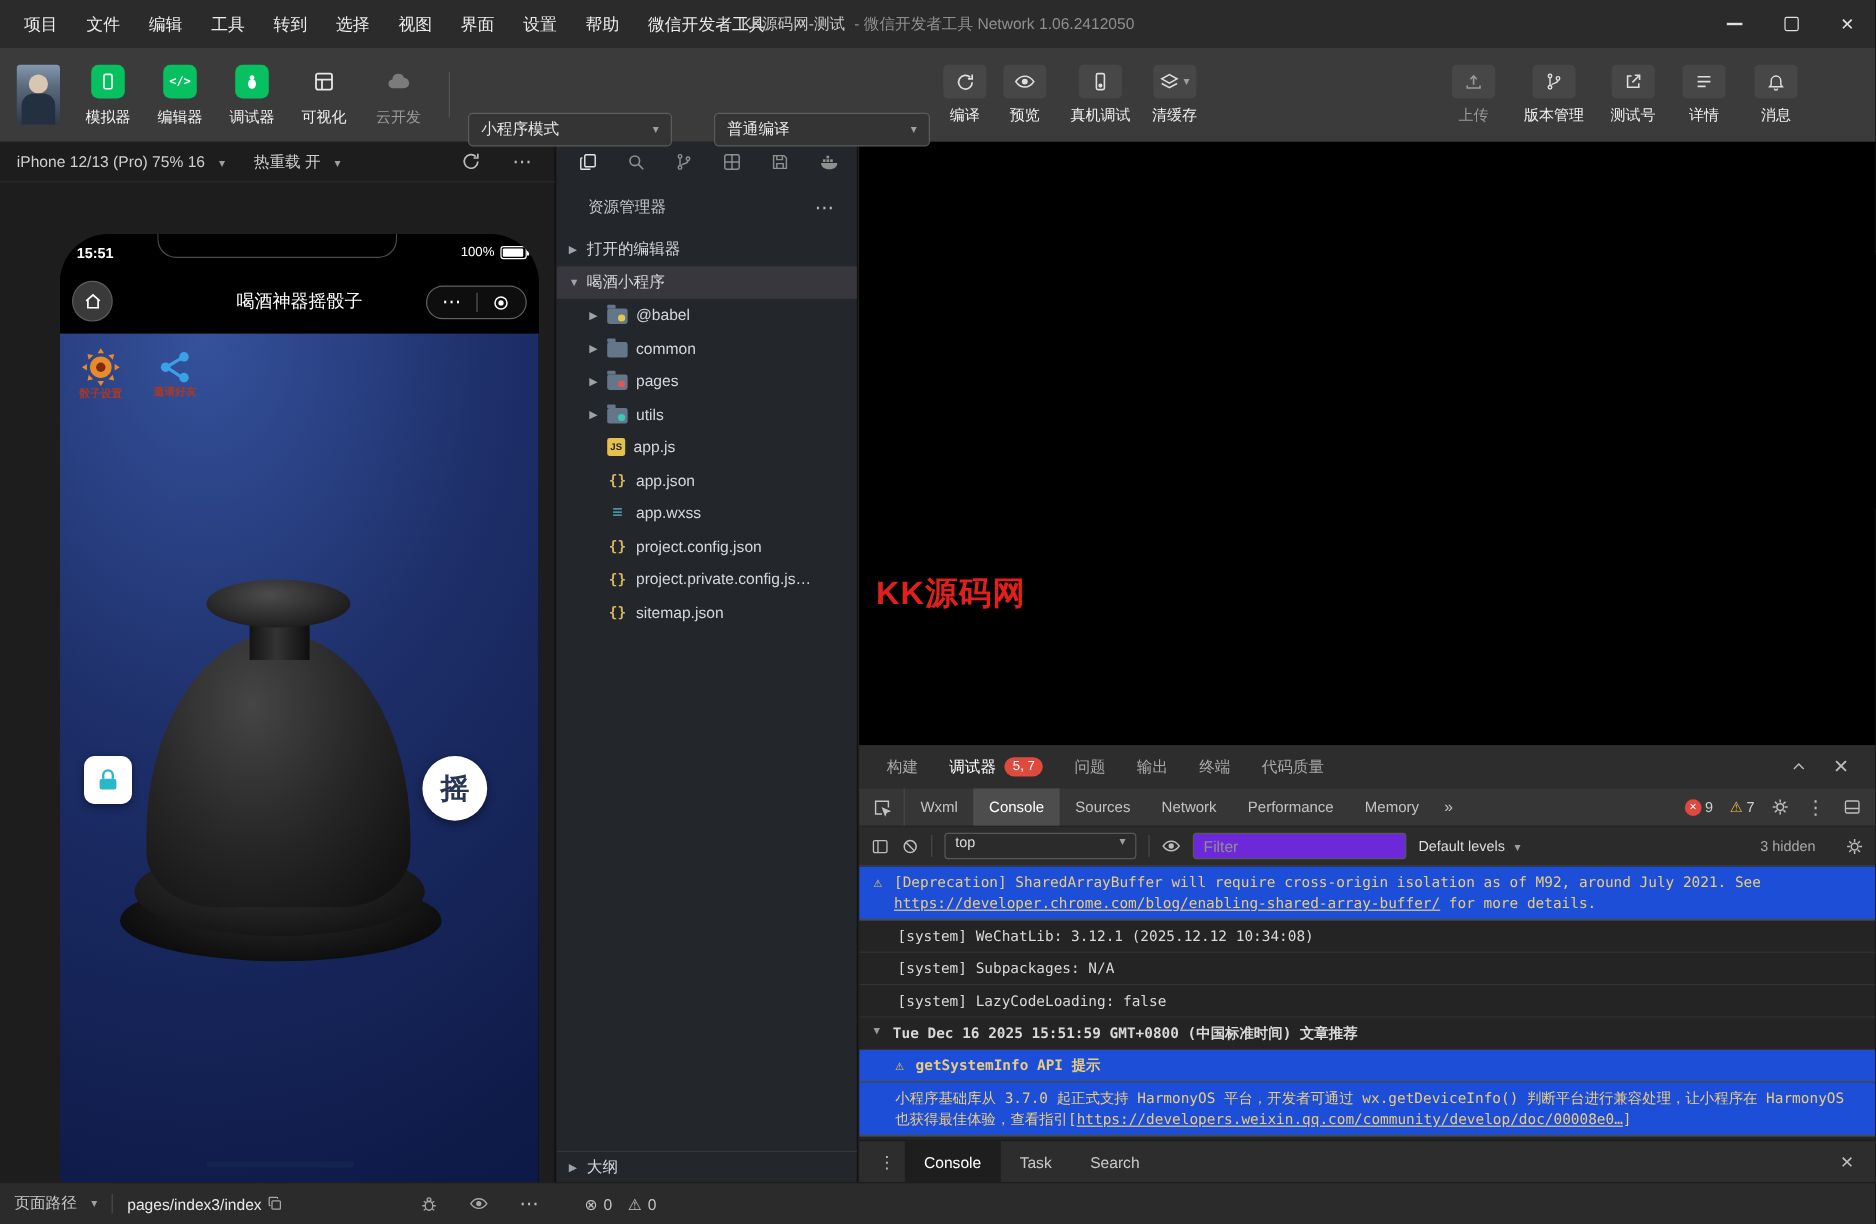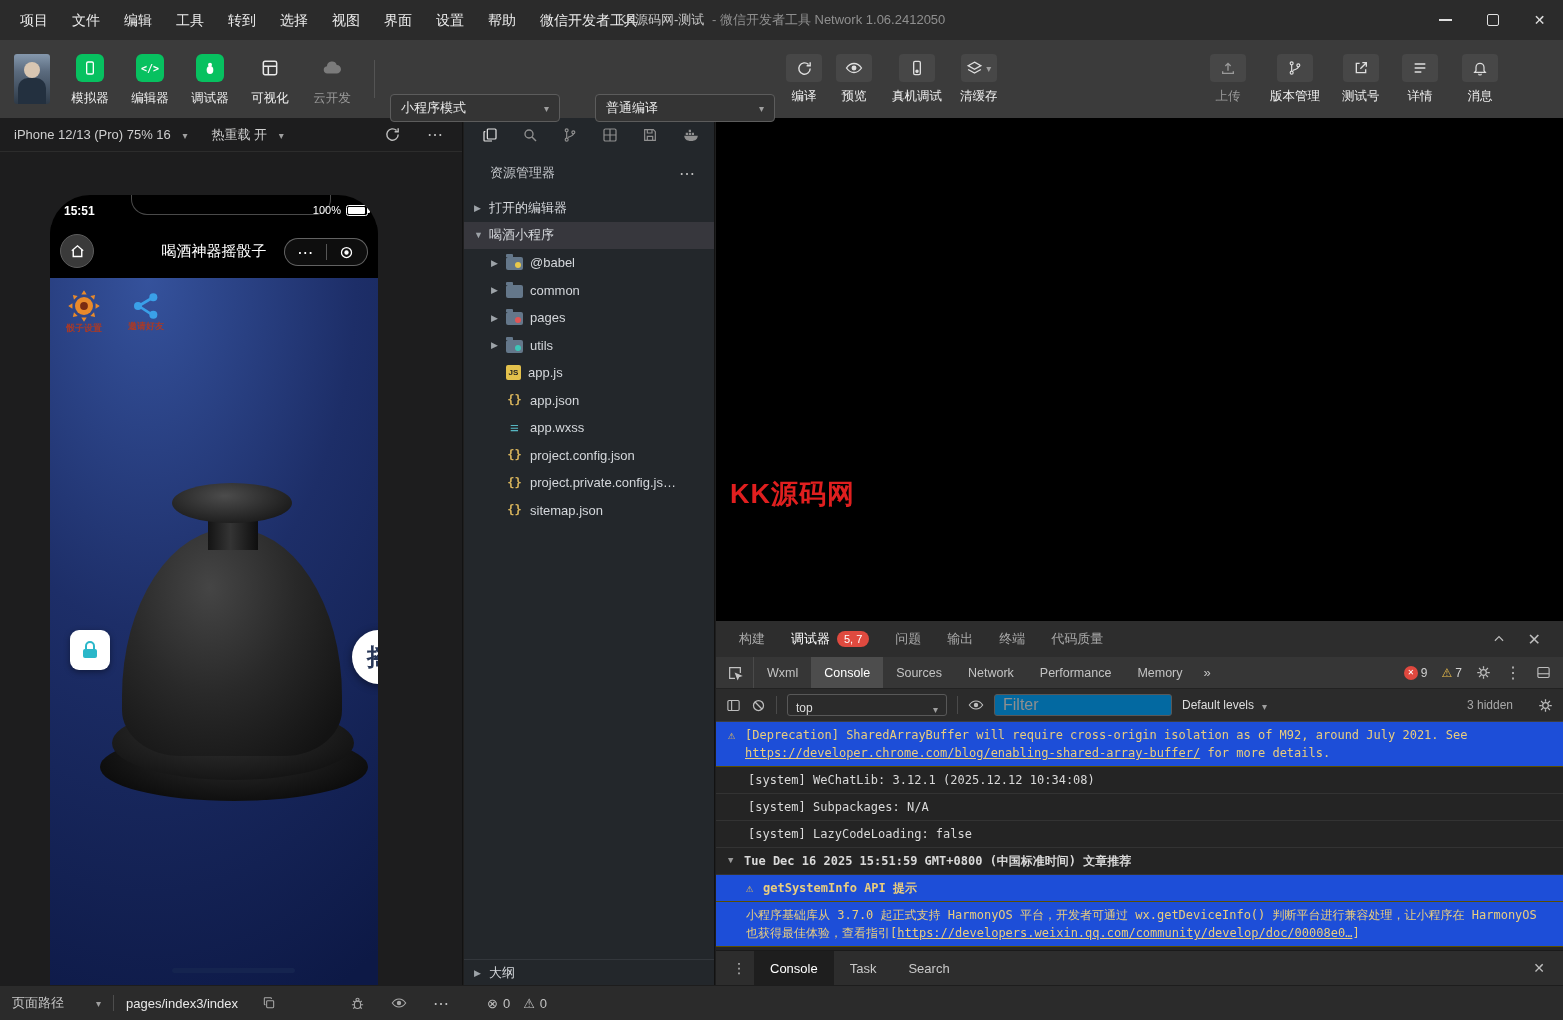--- a/index.html
+++ b/index.html
@@ -40,21 +40,21 @@
 
   
   .sim-panel{position:absolute;left:0;top:118px;width:463px;bottom:35px;background:#1d1d1e;border-right:1px solid #121212}
   .sim-toolbar{position:absolute;top:0;left:0;right:0;height:34px;border-bottom:1px solid #2c2c2c;display:flex;align-items:center;font-size:13px;color:#cfcfcf}
   .sim-device{margin-left:14px;white-space:nowrap}
   .sim-hot{margin-left:24px;white-space:nowrap}
   .sim-tools{margin-left:auto;display:flex;align-items:center;gap:26px;margin-right:18px}
   .dots{color:#bdbdbd;font-size:16px;letter-spacing:1px}
 
   
-  .phone{position:absolute;left:50px;top:77px;width:328px;height:790px;background:#000;border-radius:40px 40px 0 0;overflow:hidden}
+  .phone{position:absolute;left:50px;top:77px;width:399px;height:790px;background:#000;border-radius:40px 40px 0 0;overflow:hidden}
   .p-status{position:absolute;top:0;left:0;right:0;height:30px;color:#fff;font-size:12px}
   .p-time{position:absolute;left:14px;top:9px;font-weight:bold}
   .p-notch{position:absolute;left:81px;top:0;width:200px;height:20px;background:#000;border:1px solid #4a4a4a;border-top:none;border-radius:0 0 16px 16px}
   .p-batt-wrap{position:absolute;right:10px;top:9px;display:flex;align-items:center;gap:5px}
   .p-batt-pct{font-size:11px}
   .batt{width:22px;height:11px;border:1px solid #fff;border-radius:2.5px;position:relative}
   .batt::before{content:"";position:absolute;left:1px;top:1px;bottom:1px;width:17px;background:#fff;border-radius:1px}
   .batt::after{content:"";position:absolute;right:-3px;top:3px;width:2px;height:4px;background:#fff;border-radius:0 1px 1px 0}
   .p-nav{position:absolute;top:30px;left:0;right:0;height:53px;background:#000;display:flex;align-items:center}
   .home-btn{position:absolute;left:10px;top:9px;width:34px;height:34px;border-radius:50%;background:#3a3a3a;border:1px solid #5c5c5c;display:flex;align-items:center;justify-content:center}
@@ -113,22 +113,22 @@
   .dt-inspect{width:38px;display:flex;justify-content:center;border-right:1px solid #4a4a4a;height:100%;align-items:center}
   .dt-tab{padding:0 13px;height:100%;display:flex;align-items:center;font-size:12.5px;color:#c3c3c3}
   .dt-tab.v-true{background:#4d4d4d;color:#fff}
   .dt-more{color:#c3c3c3;padding:0 8px;font-size:13px}
   .dt-right{margin-left:auto;display:flex;align-items:center;gap:14px;padding-right:12px}
   .err-disc{width:14px;height:14px;border-radius:50%;background:#e0483e;color:#fff;font-size:8px;display:flex;align-items:center;justify-content:center}
   .cnt{font-size:12px;color:#d0d0d0;margin-left:3px}
   .warn-glyph{color:#f2c24b;font-size:12px}
   .con-toolbar{height:33px;display:flex;align-items:center;background:#2b2b2b;border-bottom:1px solid #3d3d3d;padding:0 10px;flex:none;gap:10px}
   .ct-sep{width:1px;height:18px;background:#4a4a4a}
-  .ct-dd{width:160px;height:22px;border:1px solid #585858;border-radius:3px;display:flex;align-items:flex-end;justify-content:space-between;padding:0 8px;font-size:12px;color:#ddd}
-  .ct-filter{width:178px;height:22px;background:#0369a1;border:1px solid #585858;border-radius:3px;color:#ddd;font-size:16px;padding:0 8px;outline:none;font-family:"Liberation Sans",sans-serif}
+  .ct-dd{width:160px;height:22px;border:1px solid #585858;border-radius:3px;display:flex;align-items:flex-start;justify-content:space-between;padding:0 8px;font-size:12px;color:#ddd}
+  .ct-filter{width:178px;height:22px;background:#6d28d9;border:1px solid #585858;border-radius:3px;color:#ddd;font-size:13px;padding:0 8px;outline:none;font-family:"Liberation Sans",sans-serif}
   .ct-filter::placeholder{color:#8f8f8f}
   .ct-levels{display:flex;align-items:flex-end;font-size:12px;color:#ddd}
   .ct-hidden{margin-left:auto;font-size:12px;color:#a9a9a9;display:flex;align-items:center;gap:25px}
   .con-rows{flex:1;overflow:hidden;font-family:"DejaVu Sans Mono","Liberation Mono",monospace;font-size:12px}
   .c-row{display:flex;align-items:flex-start;padding:4px 12px;border-bottom:1px solid #333;line-height:1.5;color:#d9d9d9}
   .c-row.v-warn{background:#1d4ed8;border-bottom:1px solid #5a4d00;color:#e9cd7e}
   .c-row.v-1{padding-left:30px}
   .c-chev{width:16px;flex:none;font-size:9px;color:#9a9a9a;padding-top:2px}
   .c-chev:empty{display:none}
   .c-icon{display:none}
@@ -140,21 +140,21 @@
   .c-link{text-decoration:underline}
   .c-link:empty{display:none}
   .dbg-bottom{height:35px;background:#2d2d2d;border-top:1px solid #1a1a1a;display:flex;align-items:center;flex:none;padding:0 8px}
   .b-dots{color:#bdbdbd;padding:0 8px;font-size:14px}
   .b-tab{padding:0 16px;height:100%;display:flex;align-items:center;font-size:13px;color:#c9c9c9}
   .b-tab.v-true{background:#1e1e1e;color:#fff}
   .dbg-bottom .close-x{margin-left:auto;color:#bdbdbd;padding-right:10px;font-size:14px}
 
   
   .statusbar{position:absolute;left:0;right:0;bottom:0;height:35px;background:#2b2b2b;border-top:1px solid #1d1d1d;display:flex;align-items:center;font-size:13px;color:#c8c8c8;z-index:50}
-  .sb-item{display:flex;align-items:center;gap:24px}
+  .sb-item{display:flex;align-items:center;gap:4px}
   .sb-pathlabel{margin-left:12px}
   .sb-divline{width:1px;height:16px;background:#4d4d4d;margin:0 12px}
   .sb-path{color:#e8e8e8}
   .sb-icons{position:absolute;left:350px;display:flex;align-items:center;gap:26px}
   .sb-problems{position:absolute;left:487px;display:flex;align-items:center;gap:5px;color:#c3c3c3}
   .sb-problems .glyph{font-size:13px}
 </style>
 </head>
 <body>
 

